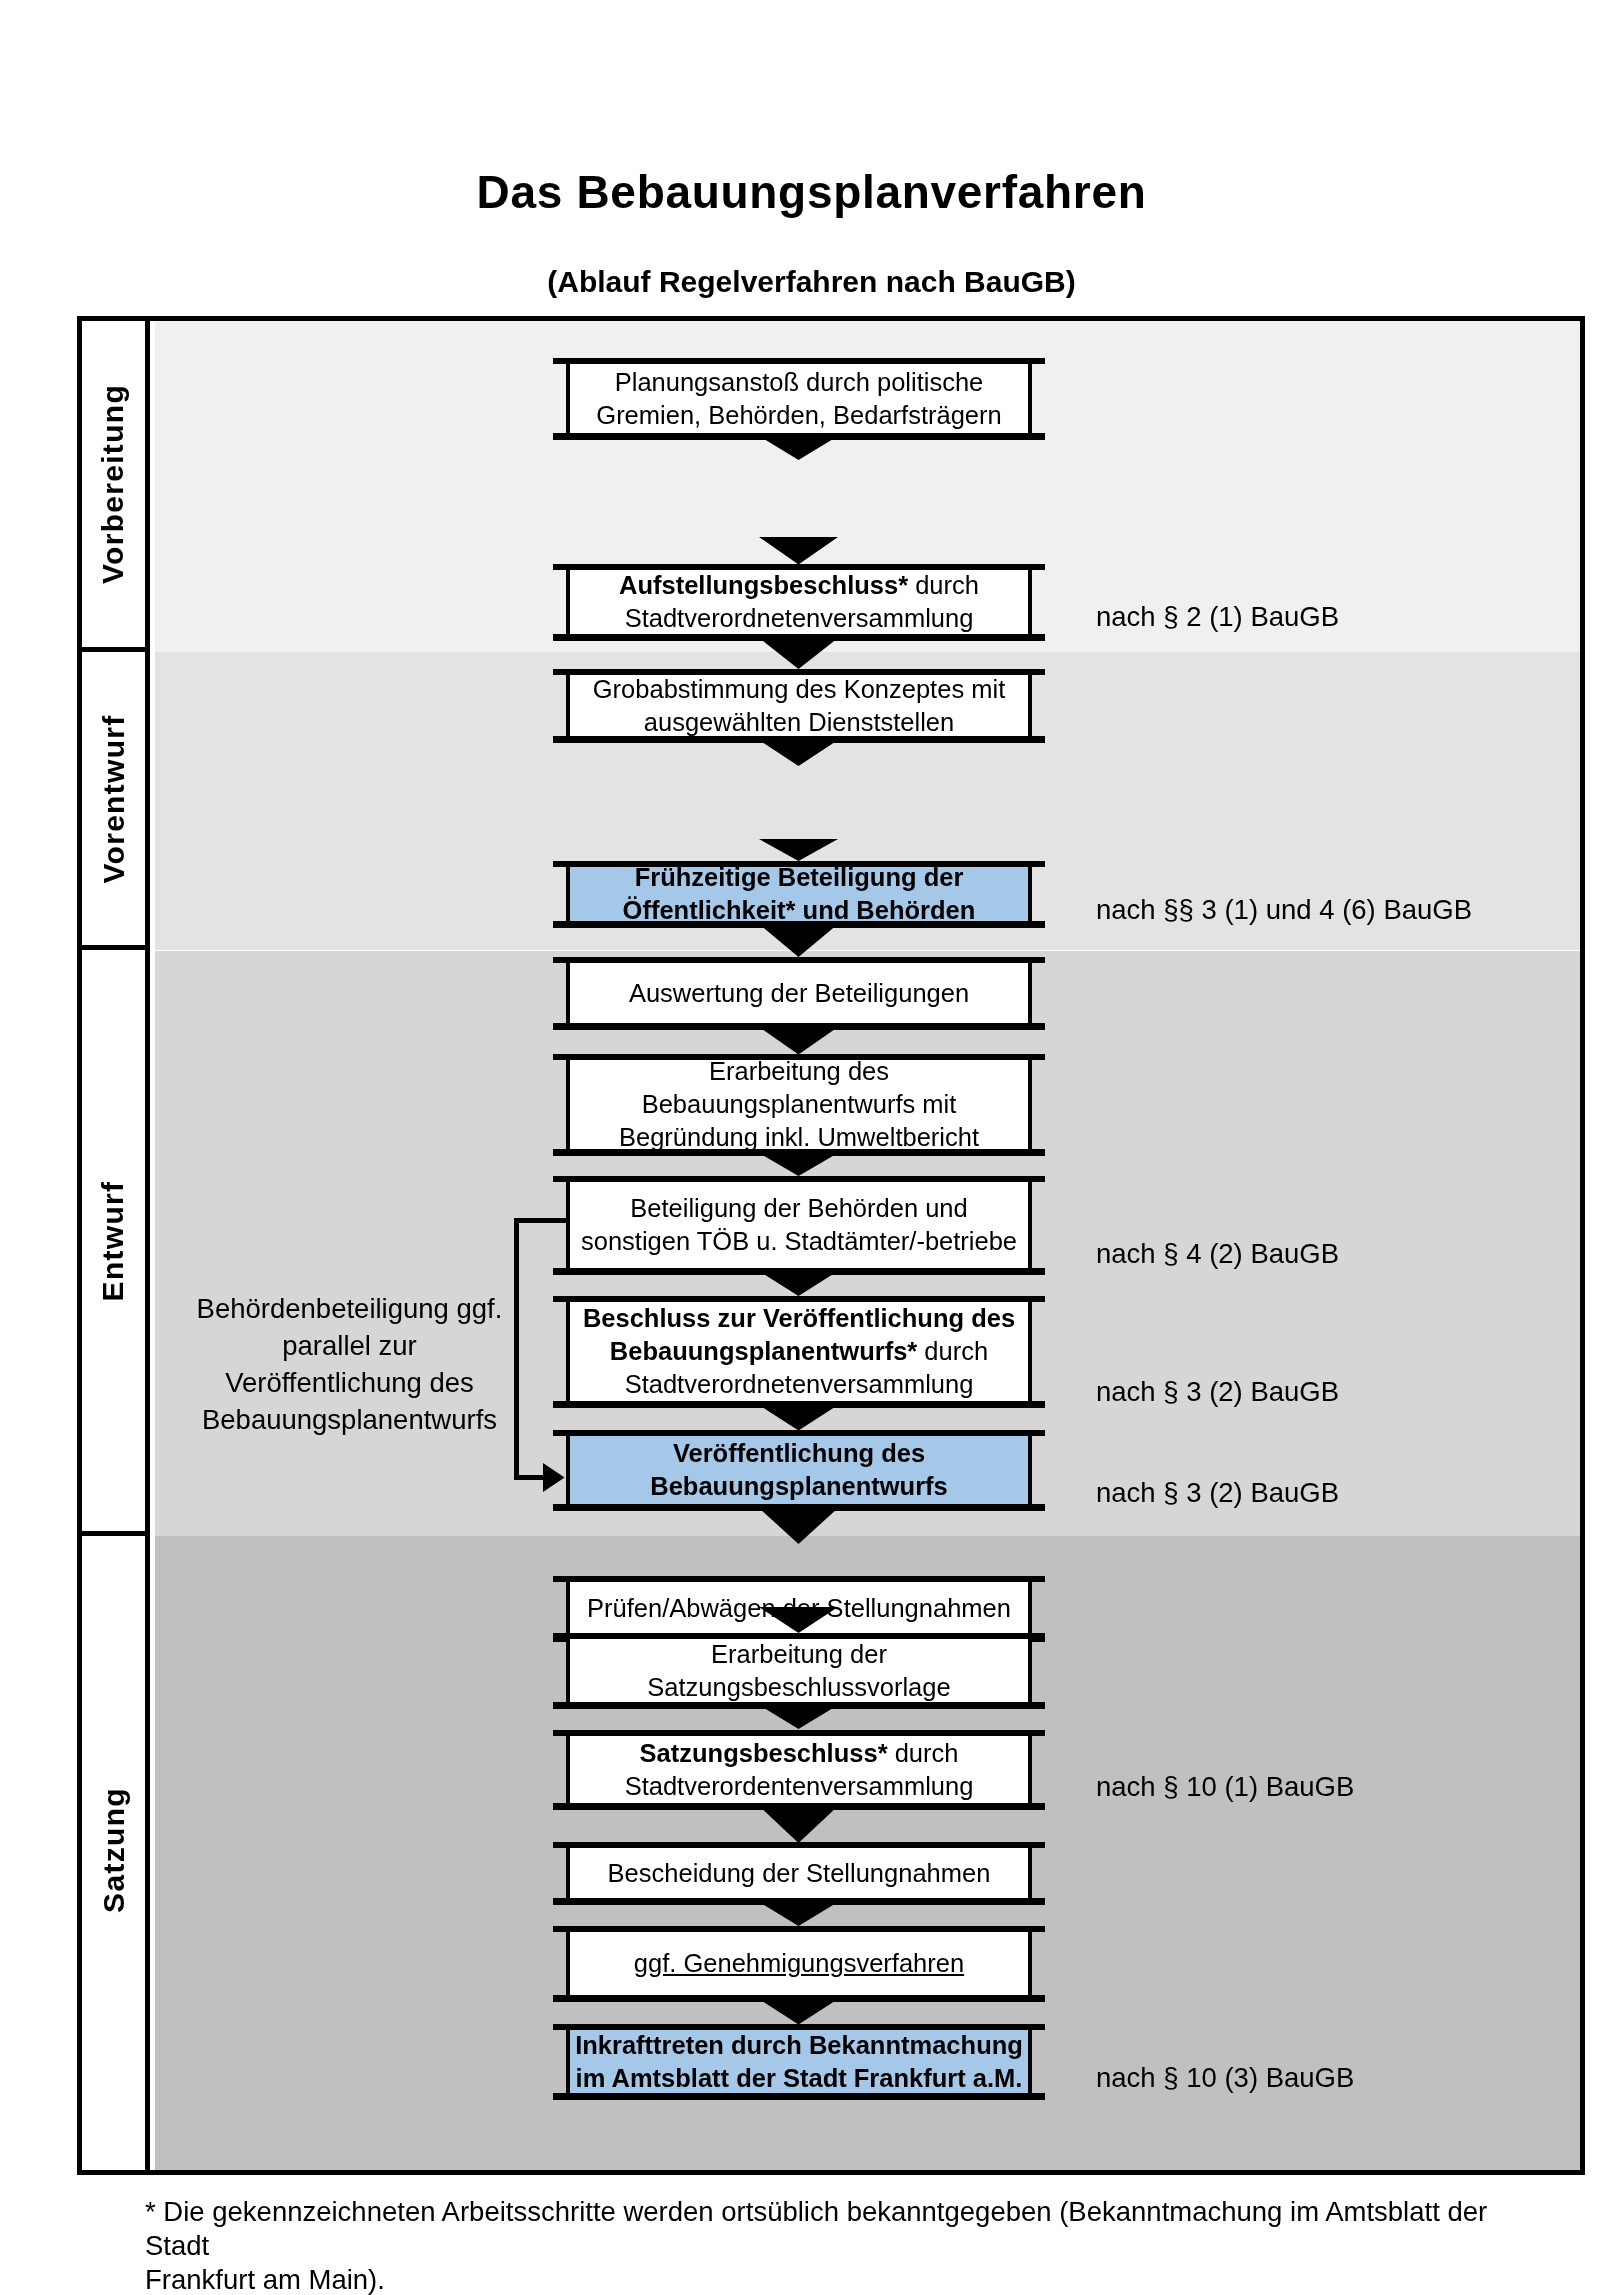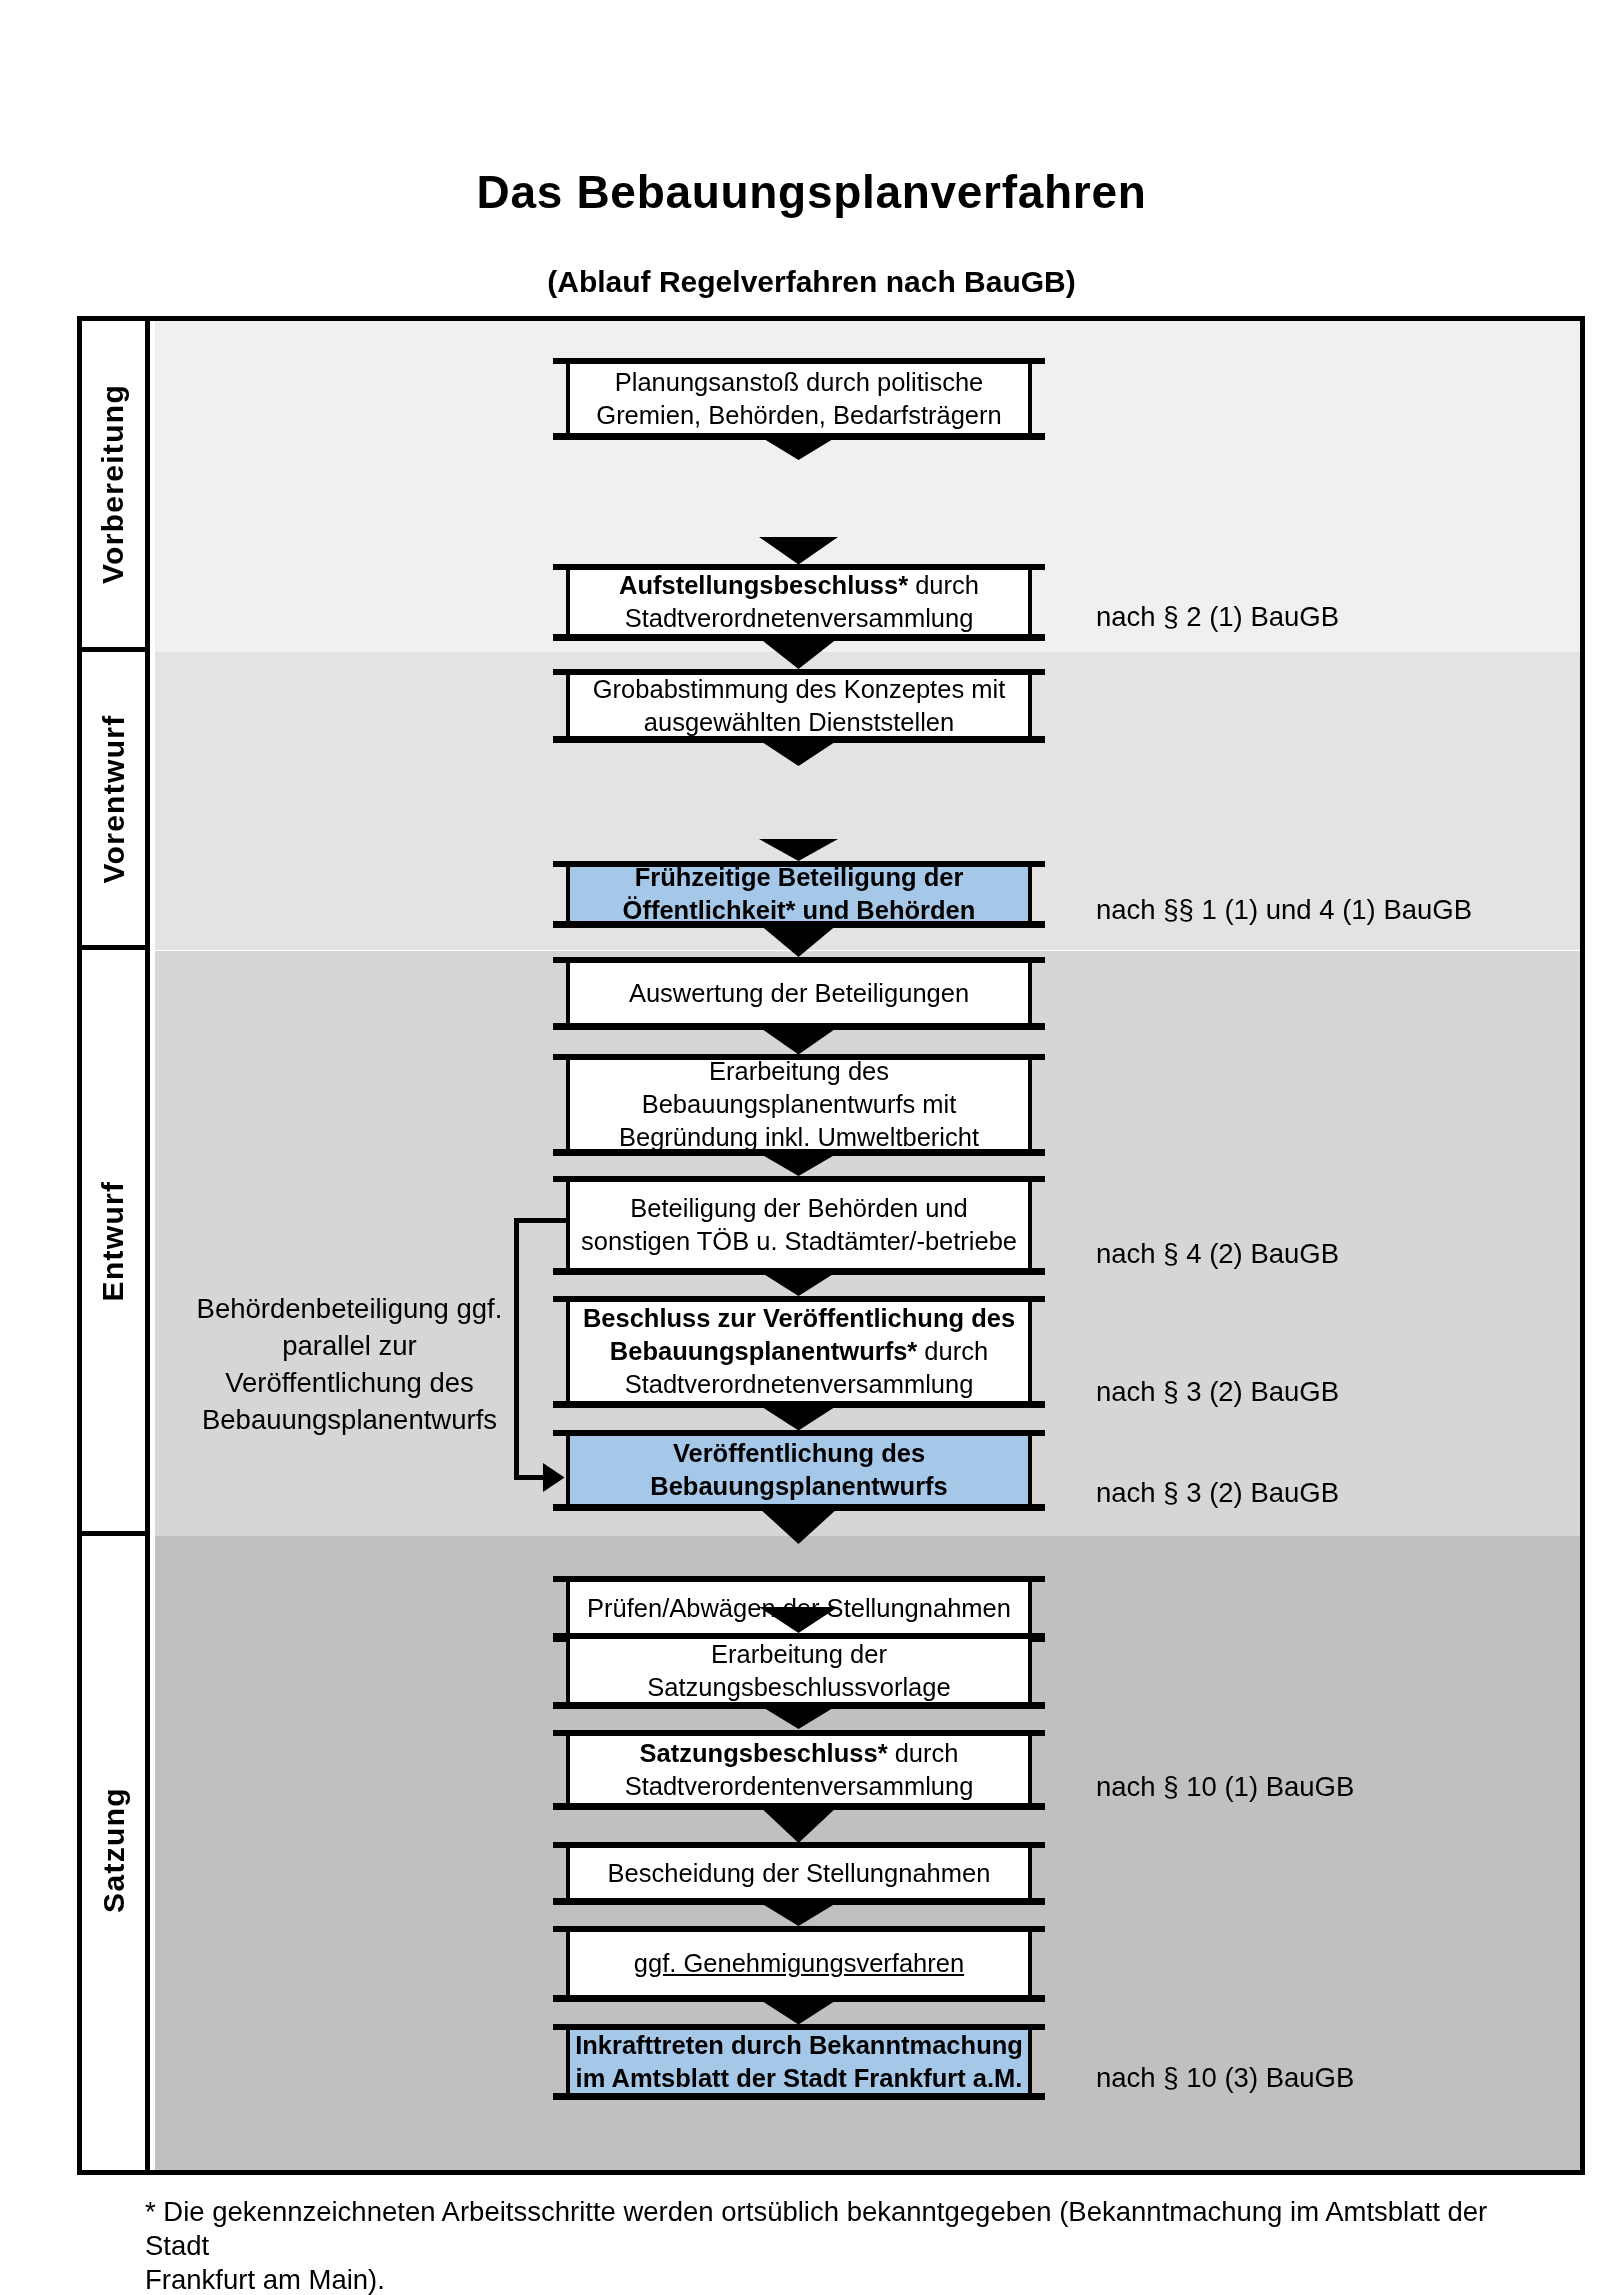--- a/index.html
+++ b/index.html
@@ -100,21 +100,21 @@
     <div class="box" style="top:348px;height:73px;">
       <div class="t"><b></b><span>Grobabstimmung des Konzeptes mit ausgewählten Dienststellen</span></div>
     </div>
     <div class="arrow" style="top:419px;height:26px;"></div>
 
     <div class="arrow" style="top:518px;height:22px;"></div>
 
     <div class="box blue" style="top:540px;height:66px;">
       <div class="t"><b>Frühzeitige Beteiligung der Öffentlichkeit* und Behörden</b><span></span></div>
     </div>
-    <div class="ann" style="top:572px;">nach §§ 1 (1) und 4 (1) BauGB</div>
+    <div class="ann" style="top:572px;">nach §§ 3 (1) und 4 (6) BauGB</div>
     <div class="arrow" style="top:603px;height:33px;"></div>
 
     <div class="box" style="top:636px;height:72px;">
       <div class="t"><b></b><span>Auswertung der Beteiligungen</span></div>
     </div>
     <div class="arrow" style="top:706px;height:27.5px;"></div>
 
     <div class="box" style="top:733px;height:101px;">
       <div class="t"><b></b><span>Erarbeitung des Bebauungsplanentwurfs mit Begründung inkl. Umweltbericht</span></div>
     </div>

